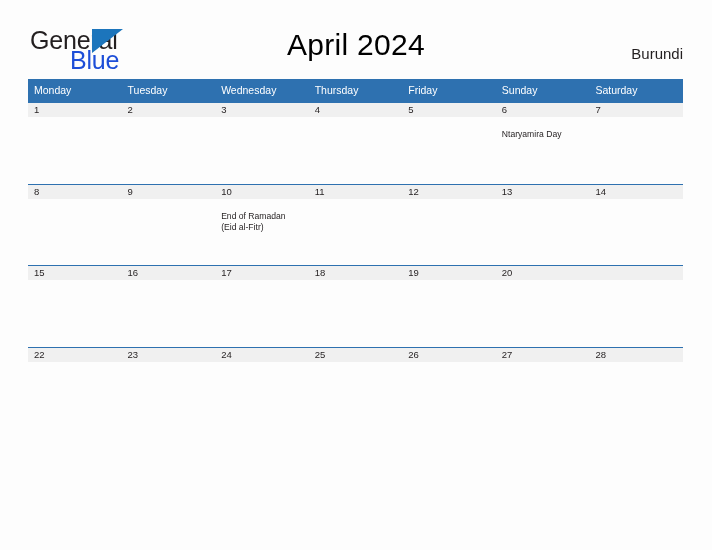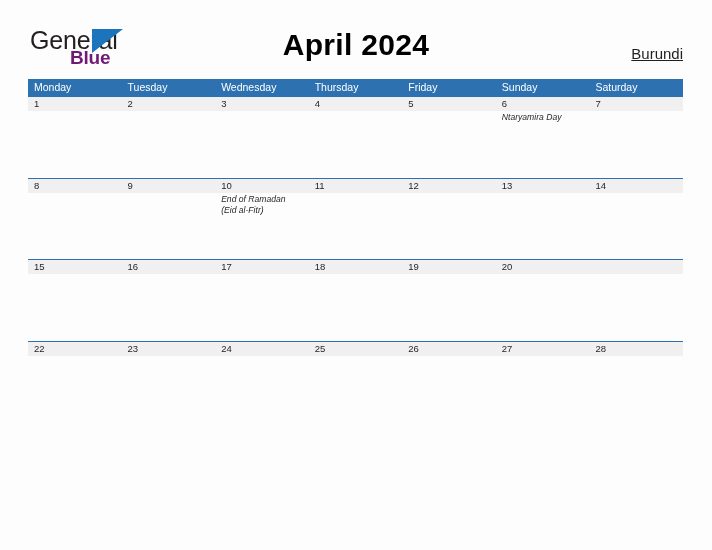--- a/index.html
+++ b/index.html
@@ -45,59 +45,56 @@
     left: 62px;
     top: 1px;
     width: 31px;
     height: 24px;
     display: block;
   }
   .logo-blue {
     position: absolute;
     left: 40px;
     top: 20px;
-    font-size: 19px;
-    color: #701a75;
+    font-size: 25px;
+    color: #1d4ed8;
     letter-spacing: -0.2px;
-    font-weight: bold;
   }
 
   .month-title {
     position: absolute;
     left: 0;
     top: 28px;
     width: 712px;
     text-align: center;
     font-size: 30px;
     color: #000;
     letter-spacing: 0.3px;
-    font-weight: bold;
   }
 
   .country-label {
     position: absolute;
     right: 29px;
     top: 45px;
     font-size: 15px;
     color: #231f20;
-    text-decoration: underline;
   }
 
   
   .calendar {
     position: absolute;
     left: 28px;
     top: 79px;
     width: 655px;
   }
 
   .weekday-row {
     display: flex;
     background: #2e71b0;
-    height: 17px;
+    height: 23px;
     align-items: center;
   }
   .weekday-cell {
     width: 93.571px;
     box-sizing: border-box;
     padding-left: 6px;
     color: #ffffff;
     font-size: 10.5px;
     line-height: 17px;
     white-space: nowrap;
@@ -130,22 +127,21 @@
     
   }
   .day-number {
     font-size: 9.5px;
     color: #231f20;
     line-height: 14px;
     height: 14px;
     display: block;
   }
   .event-list {
-    margin-top: 1px;
-    font-style: italic;
+    margin-top: 12px;
   }
   .event-line {
     font-size: 8.6px;
     color: #231f20;
     line-height: 11.5px;
     white-space: nowrap;
   }
 </style>
 </head>
 <body>

